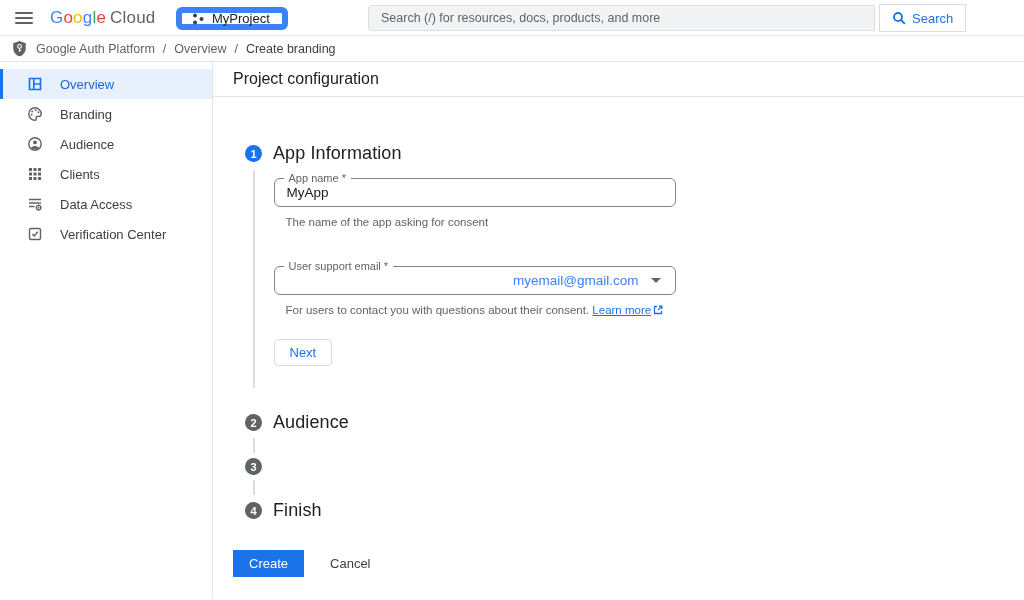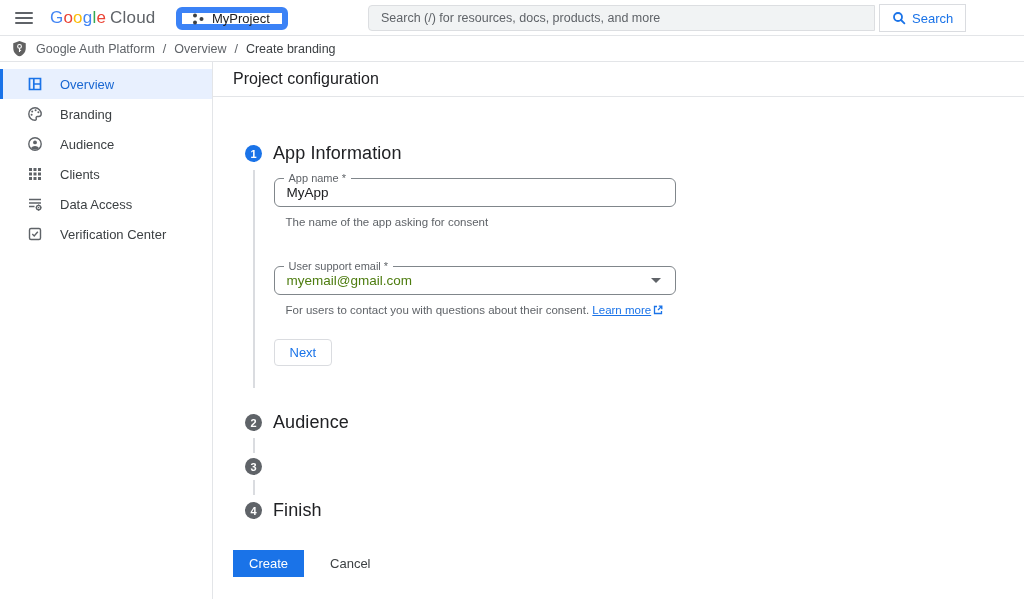--- a/index.html
+++ b/index.html
@@ -59,21 +59,21 @@
   .step-body { margin:6px 0 24px 7.5px; border-left:2px solid #dadce0; padding:8px 0 22px 19px; width:420px; }
   .connector { width:2px; height:15px; background:#dadce0; margin:5px 0 5px 7.5px; }
 
   
   .field { position:relative; width:402px; height:29px; border:1px solid #80868b; border-radius:6px;
     background:#fff; display:flex; align-items:center; }
   .field-label { position:absolute; top:-7px; left:9px; background:#fff; padding:0 5px;
     font-size:11px; color:#5f6368; line-height:12px; }
   .field-input { width:100%; border:none; outline:none; background:transparent; padding:0 12px;
     font-size:13.5px; color:#202124; font-family:"Liberation Sans",sans-serif; }
-  .field-value { padding:0 12px; font-size:13.5px; color:#4d7c0f; flex:1; }
+  .field-value { padding:0 12px; font-size:13.5px; color:#3b82f6; flex:1;text-align:right; }
   .caret { width:0; height:0; border-left:5px solid transparent; border-right:5px solid transparent;
     border-top:5px solid #5f6368; margin-right:14px; cursor:pointer; }
   .helper { font-size:11.5px; color:#5f6368; margin:9px 0 0 12px; }
   .helper.first { margin-bottom:38px; }
   .learn-link { color:#1a73e8; text-decoration:underline; cursor:pointer; }
   .ext-ic { display:inline-block; vertical-align:-1px; margin-left:2px; }
 
   .next-btn { margin-top:22px; height:27px; padding:0 15px; background:#fff; border:1px solid #dadce0;
     border-radius:4px; color:#1a73e8; font-size:13px; font-weight:500; cursor:pointer;
     font-family:"Liberation Sans",sans-serif; }

